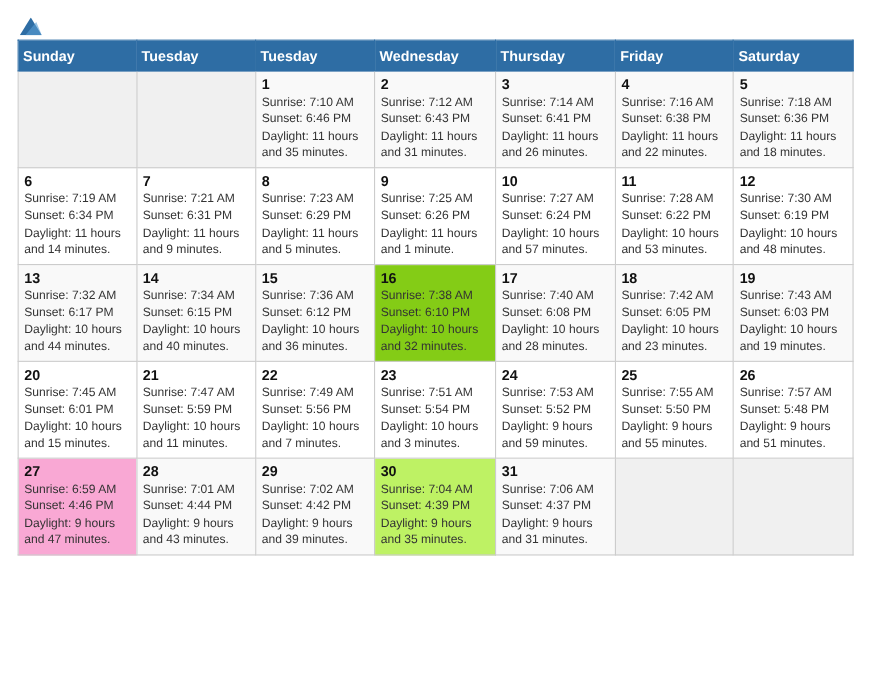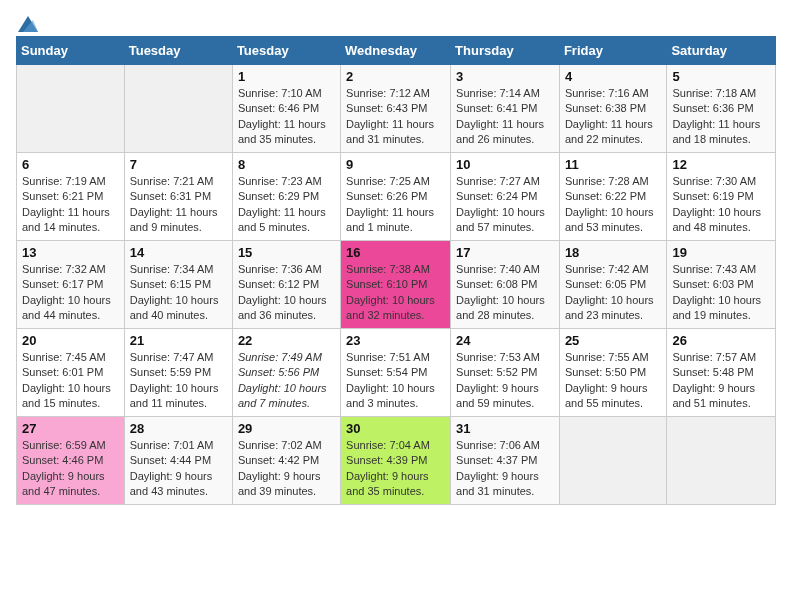--- a/index.html
+++ b/index.html
@@ -146,21 +146,21 @@
           <div class="day-info" style="white-space: pre-line;">Sunrise: 7:18 AM
 Sunset: 6:36 PM
 Daylight: 11 hours
 and 18 minutes.</div>
         </td>
       </tr>
       <tr>
         <td style="background: rgb(255, 255, 255);">
           <div class="day-number">6</div>
           <div class="day-info" style="white-space: pre-line;">Sunrise: 7:19 AM
-Sunset: 6:21 PM
+Sunset: 6:34 PM
 Daylight: 11 hours
 and 14 minutes.</div>
         </td>
         <td style="background: rgb(255, 255, 255);">
           <div class="day-number">7</div>
           <div class="day-info" style="white-space: pre-line;">Sunrise: 7:21 AM
 Sunset: 6:31 PM
 Daylight: 11 hours
 and 9 minutes.</div>
         </td>
@@ -215,21 +215,21 @@
 Daylight: 10 hours
 and 40 minutes.</div>
         </td>
         <td style="background: rgb(249, 249, 249);">
           <div class="day-number">15</div>
           <div class="day-info" style="white-space: pre-line;">Sunrise: 7:36 AM
 Sunset: 6:12 PM
 Daylight: 10 hours
 and 36 minutes.</div>
         </td>
-        <td style="background: #ec4899;">
+        <td style="background: #84cc16;">
           <div class="day-number">16</div>
           <div class="day-info" style="white-space: pre-line;">Sunrise: 7:38 AM
 Sunset: 6:10 PM
 Daylight: 10 hours
 and 32 minutes.</div>
         </td>
         <td style="background: rgb(249, 249, 249);">
           <div class="day-number">17</div>
           <div class="day-info" style="white-space: pre-line;">Sunrise: 7:40 AM
 Sunset: 6:08 PM
@@ -261,21 +261,21 @@
         </td>
         <td style="background: rgb(255, 255, 255);">
           <div class="day-number">21</div>
           <div class="day-info" style="white-space: pre-line;">Sunrise: 7:47 AM
 Sunset: 5:59 PM
 Daylight: 10 hours
 and 11 minutes.</div>
         </td>
         <td style="background: rgb(255, 255, 255);">
           <div class="day-number">22</div>
-          <div class="day-info" style="white-space: pre-line; font-style: italic;">Sunrise: 7:49 AM
+          <div class="day-info" style="white-space: pre-line;">Sunrise: 7:49 AM
 Sunset: 5:56 PM
 Daylight: 10 hours
 and 7 minutes.</div>
         </td>
         <td style="background: rgb(255, 255, 255);">
           <div class="day-number">23</div>
           <div class="day-info" style="white-space: pre-line;">Sunrise: 7:51 AM
 Sunset: 5:54 PM
 Daylight: 10 hours
 and 3 minutes.</div>

